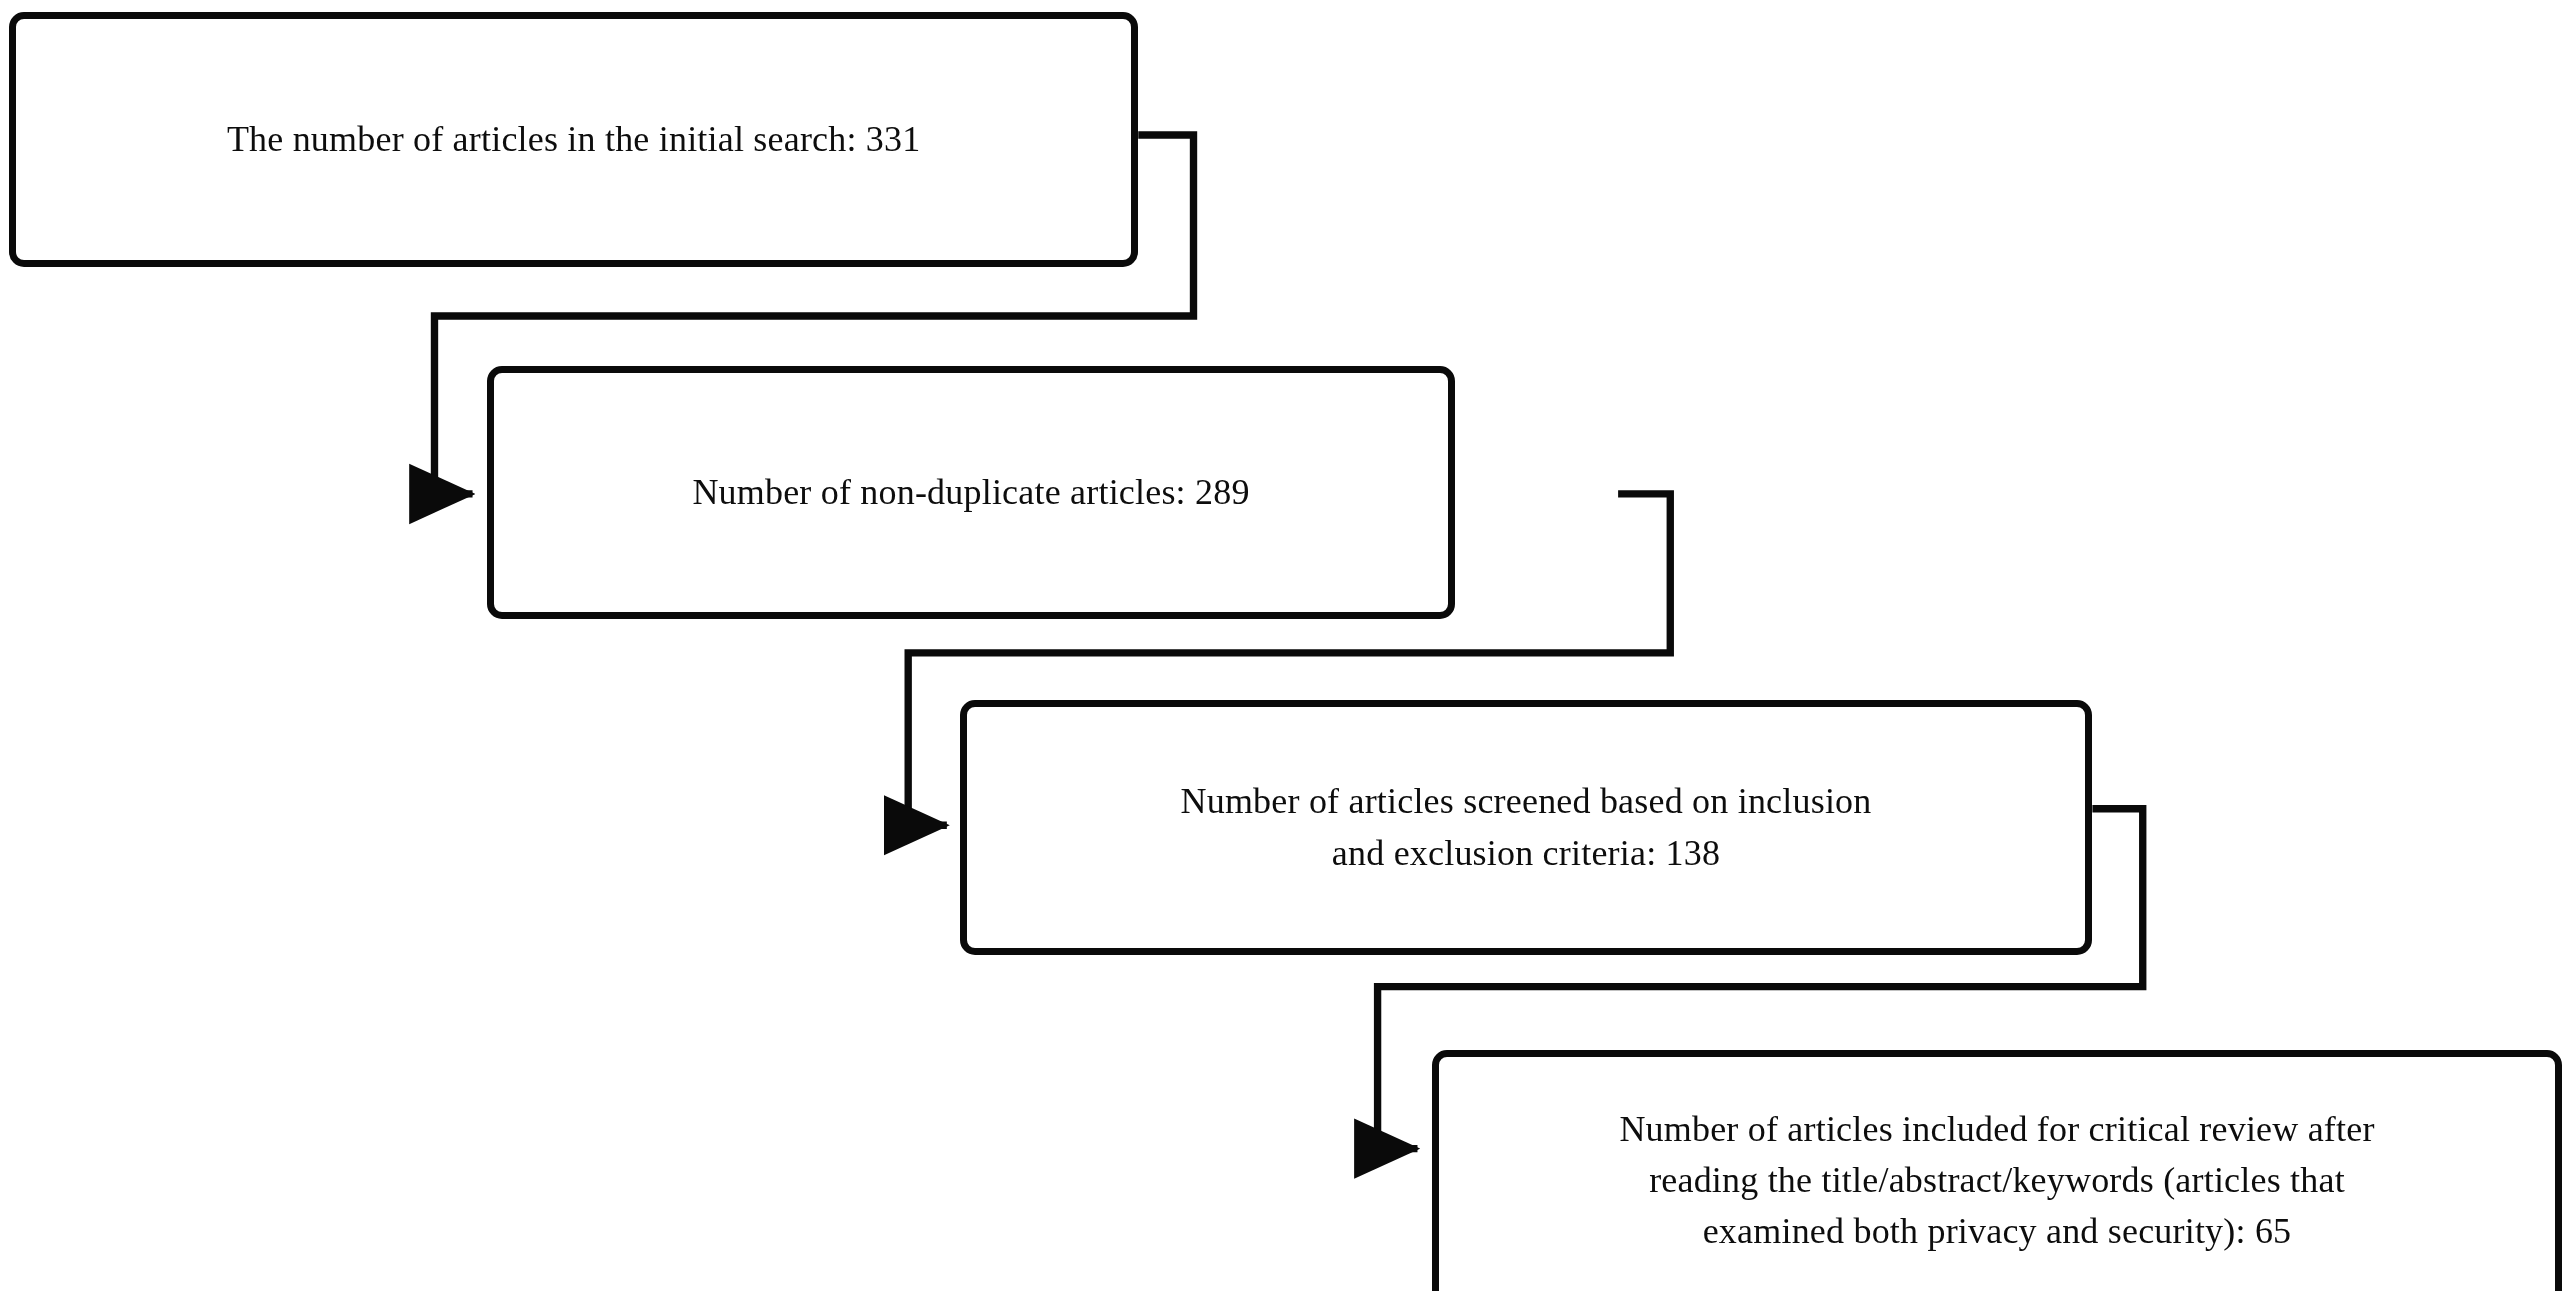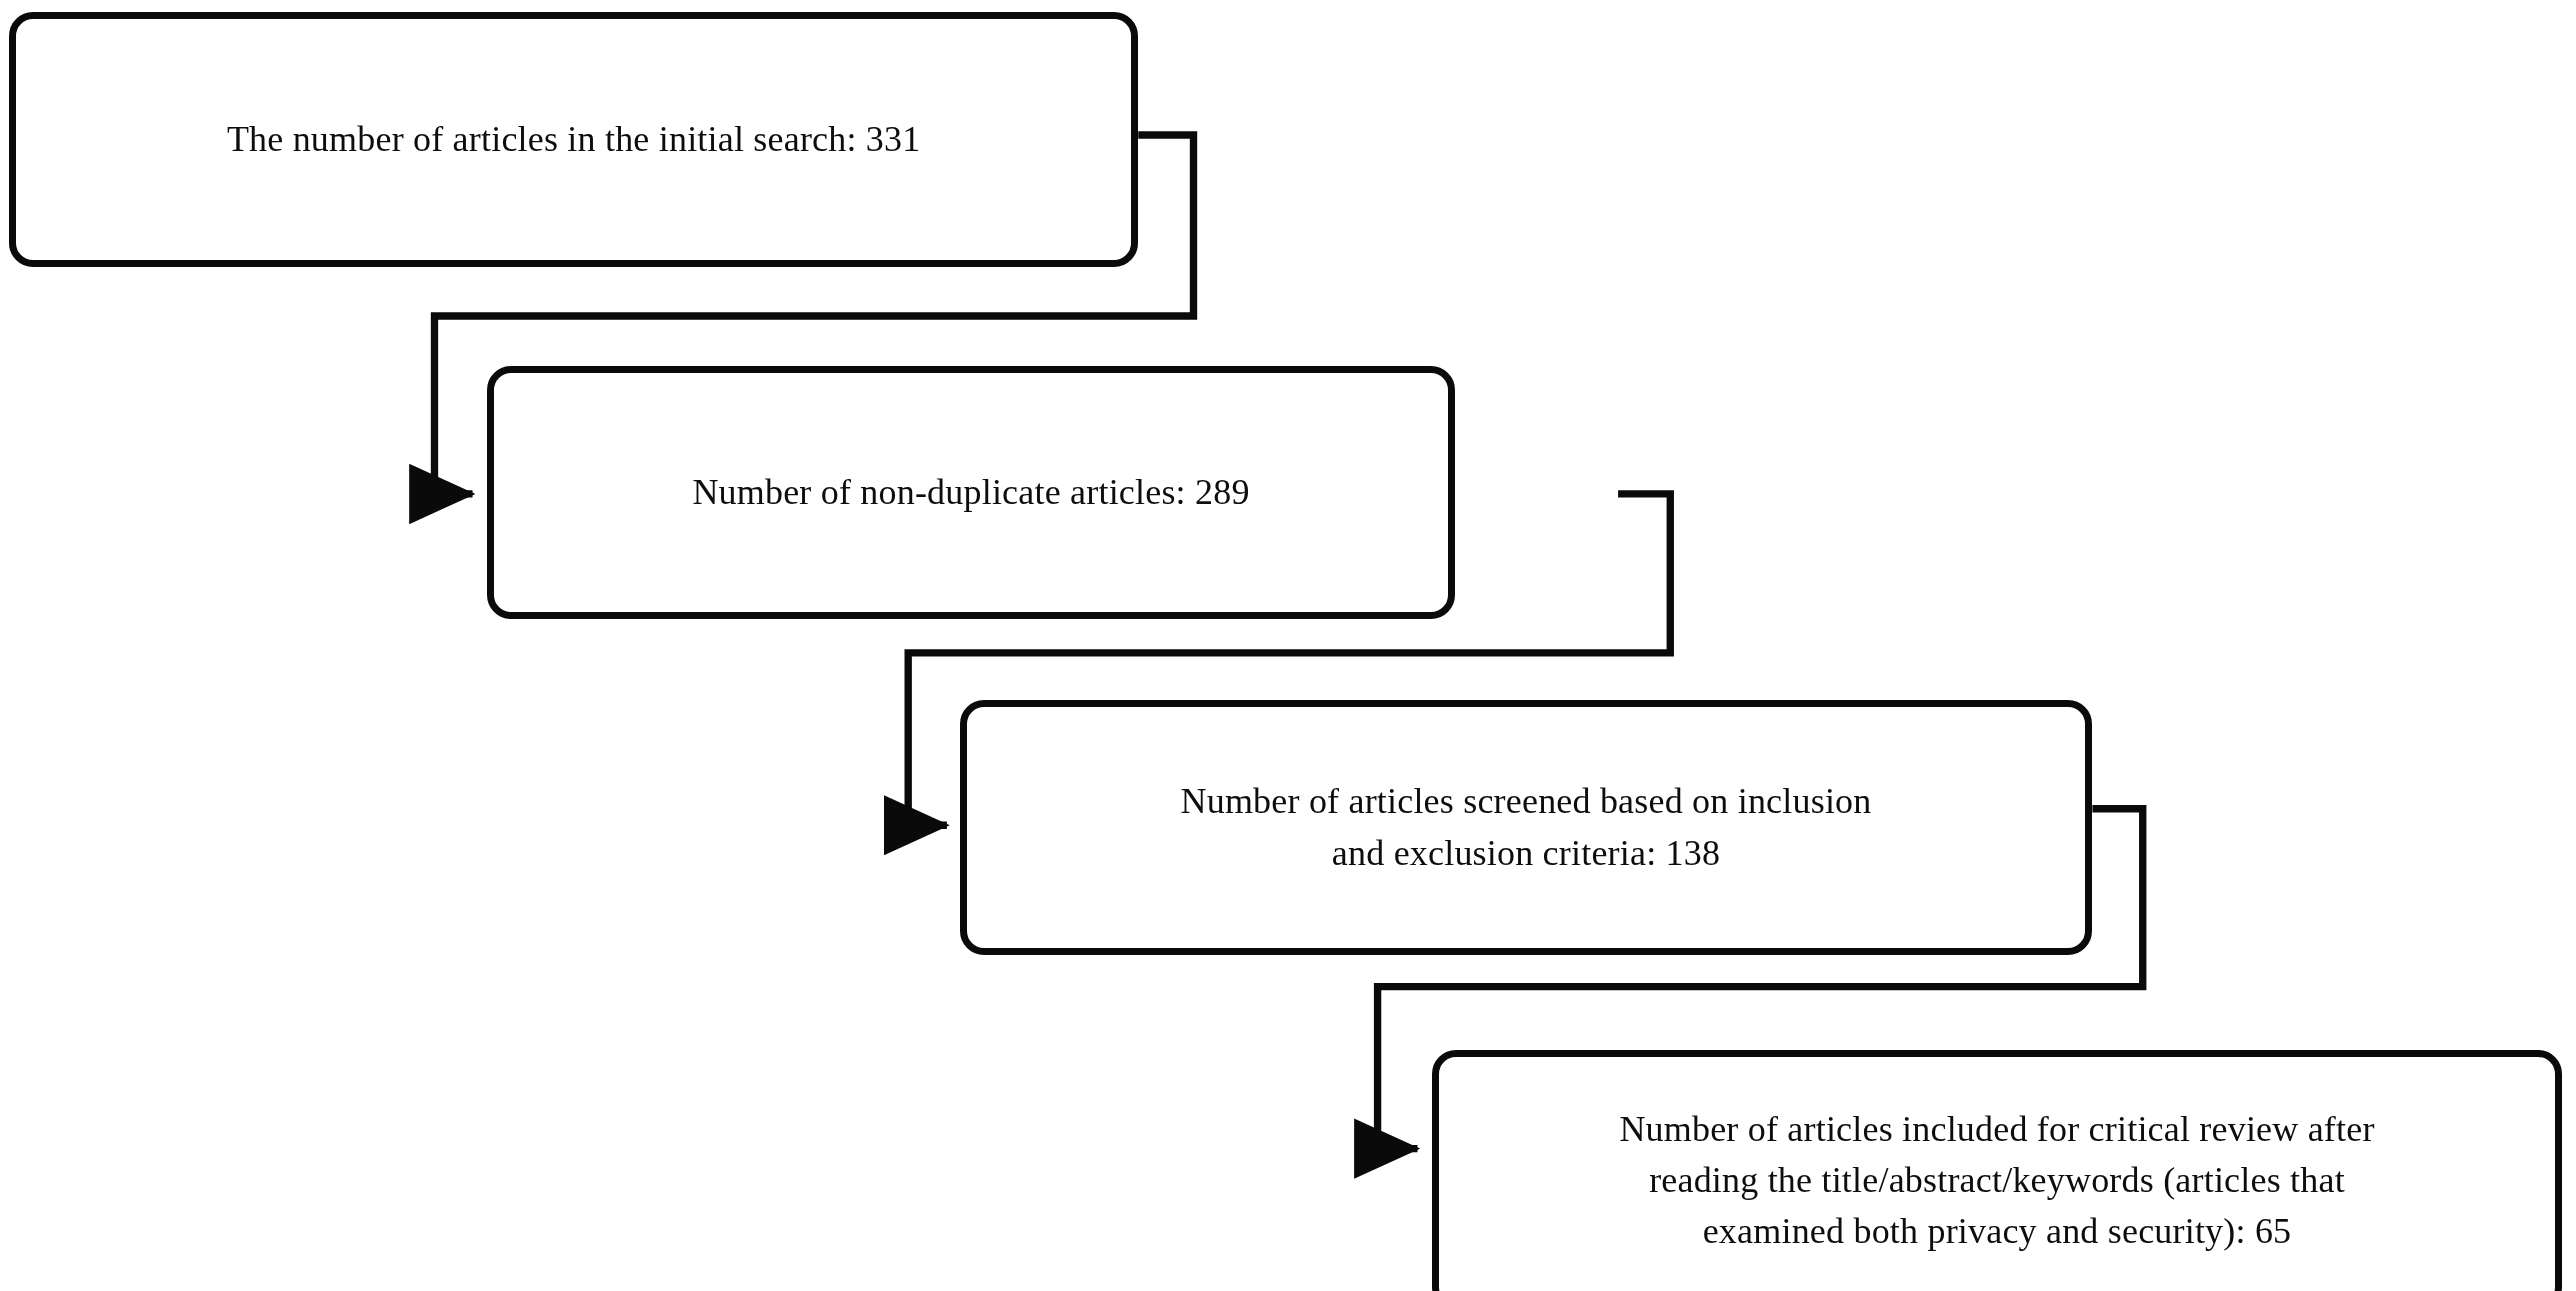--- a/index.html
+++ b/index.html
@@ -22,21 +22,21 @@
     top: 0;
     width: 2576px;
     height: 1291px;
     display: block;
   }
   .node-box {
     position: absolute;
     box-sizing: border-box;
     background: #ffffff;
     border: 7.4px solid #0a0a0a;
-    border-radius: 24px;
+    border-radius: 15px;
     display: flex;
     align-items: center;
     justify-content: center;
     text-align: center;
     z-index: 3;
   }
   .node-text {
     font-family: "Liberation Serif", "DejaVu Serif", serif;
     font-size: 36px;
     line-height: 1.42;

